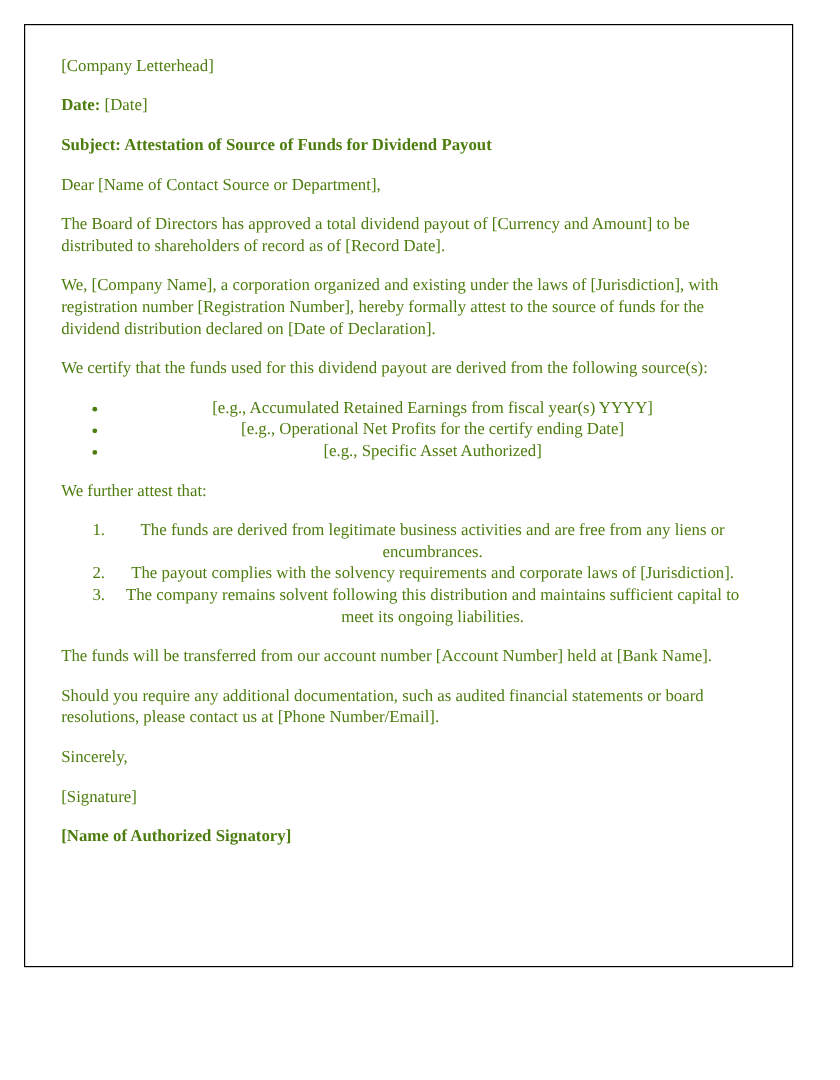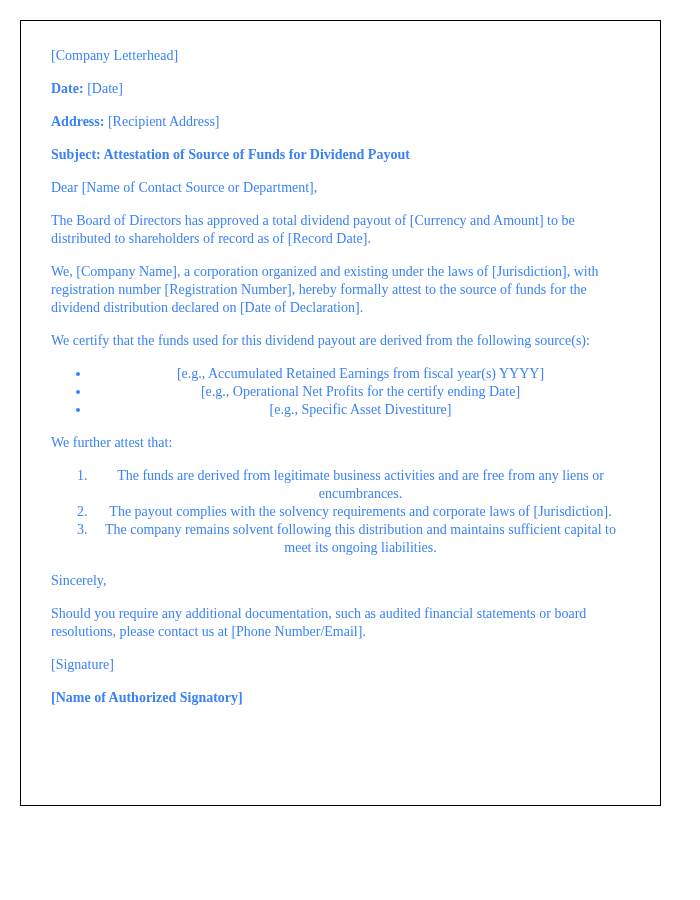--- a/index.html
+++ b/index.html
@@ -7,21 +7,21 @@
     width: 700px;
     height: 900px;
     background: #ffffff;
   }
   .page {
     position: relative;
     width: 700px;
     height: 900px;
     background: #ffffff;
     font-family: "Liberation Serif", serif;
-    color: #3b82f6;
+    color: #4d7c0f;
   }
   .letter-frame {
     position: absolute;
     left: 20px;
     top: 20px;
     width: 641px;
     height: 786px;
     border: 1px solid #000000;
     padding: 26px 30px 0 30px;
     overflow: hidden;
@@ -49,49 +49,49 @@
 </head>
 <body>
 
 <div class="page">
   <div class="letter-frame">
 
     <p>[Company Letterhead]</p>
 
     <p><b>Date:</b> <span>[Date]</span></p>
 
-    <p><b>Address:</b> <span>[Recipient Address]</span></p>
 
     <p class="bold">Subject: Attestation of Source of Funds for Dividend Payout</p>
 
     <p>Dear [Name of Contact Source or Department],</p>
 
     <p>The Board of Directors has approved a total dividend payout of [Currency and Amount] to be distributed to shareholders of record as of [Record Date].</p>
 
     <p>We, [Company Name], a corporation organized and existing under the laws of [Jurisdiction], with registration number [Registration Number], hereby formally attest to the source of funds for the dividend distribution declared on [Date of Declaration].</p>
 
     <p>We certify that the funds used for this dividend payout are derived from the following source(s):</p>
 
     <ul>
       <li>[e.g., Accumulated Retained Earnings from fiscal year(s) YYYY]</li>
       <li>[e.g., Operational Net Profits for the certify ending Date]</li>
-      <li>[e.g., Specific Asset Divestiture]</li>
+      <li>[e.g., Specific Asset Authorized]</li>
     </ul>
 
     <p>We further attest that:</p>
 
     <ol>
       <li>The funds are derived from legitimate business activities and are free from any liens or encumbrances.</li>
       <li>The payout complies with the solvency requirements and corporate laws of [Jurisdiction].</li>
       <li>The company remains solvent following this distribution and maintains sufficient capital to meet its ongoing liabilities.</li>
     </ol>
 
+    <p>The funds will be transferred from our account number [Account Number] held at [Bank Name].</p>
+
+    <p>Should you require any additional documentation, such as audited financial statements or board resolutions, please contact us at [Phone Number/Email].</p>
 
     <p>Sincerely,</p>
-
-    <p>Should you require any additional documentation, such as audited financial statements or board resolutions, please contact us at [Phone Number/Email].</p>
 
     <p>[Signature]</p>
 
     <p class="bold tight">[Name of Authorized Signatory]</p>
 
   </div>
 </div>
 
 </body></html>

